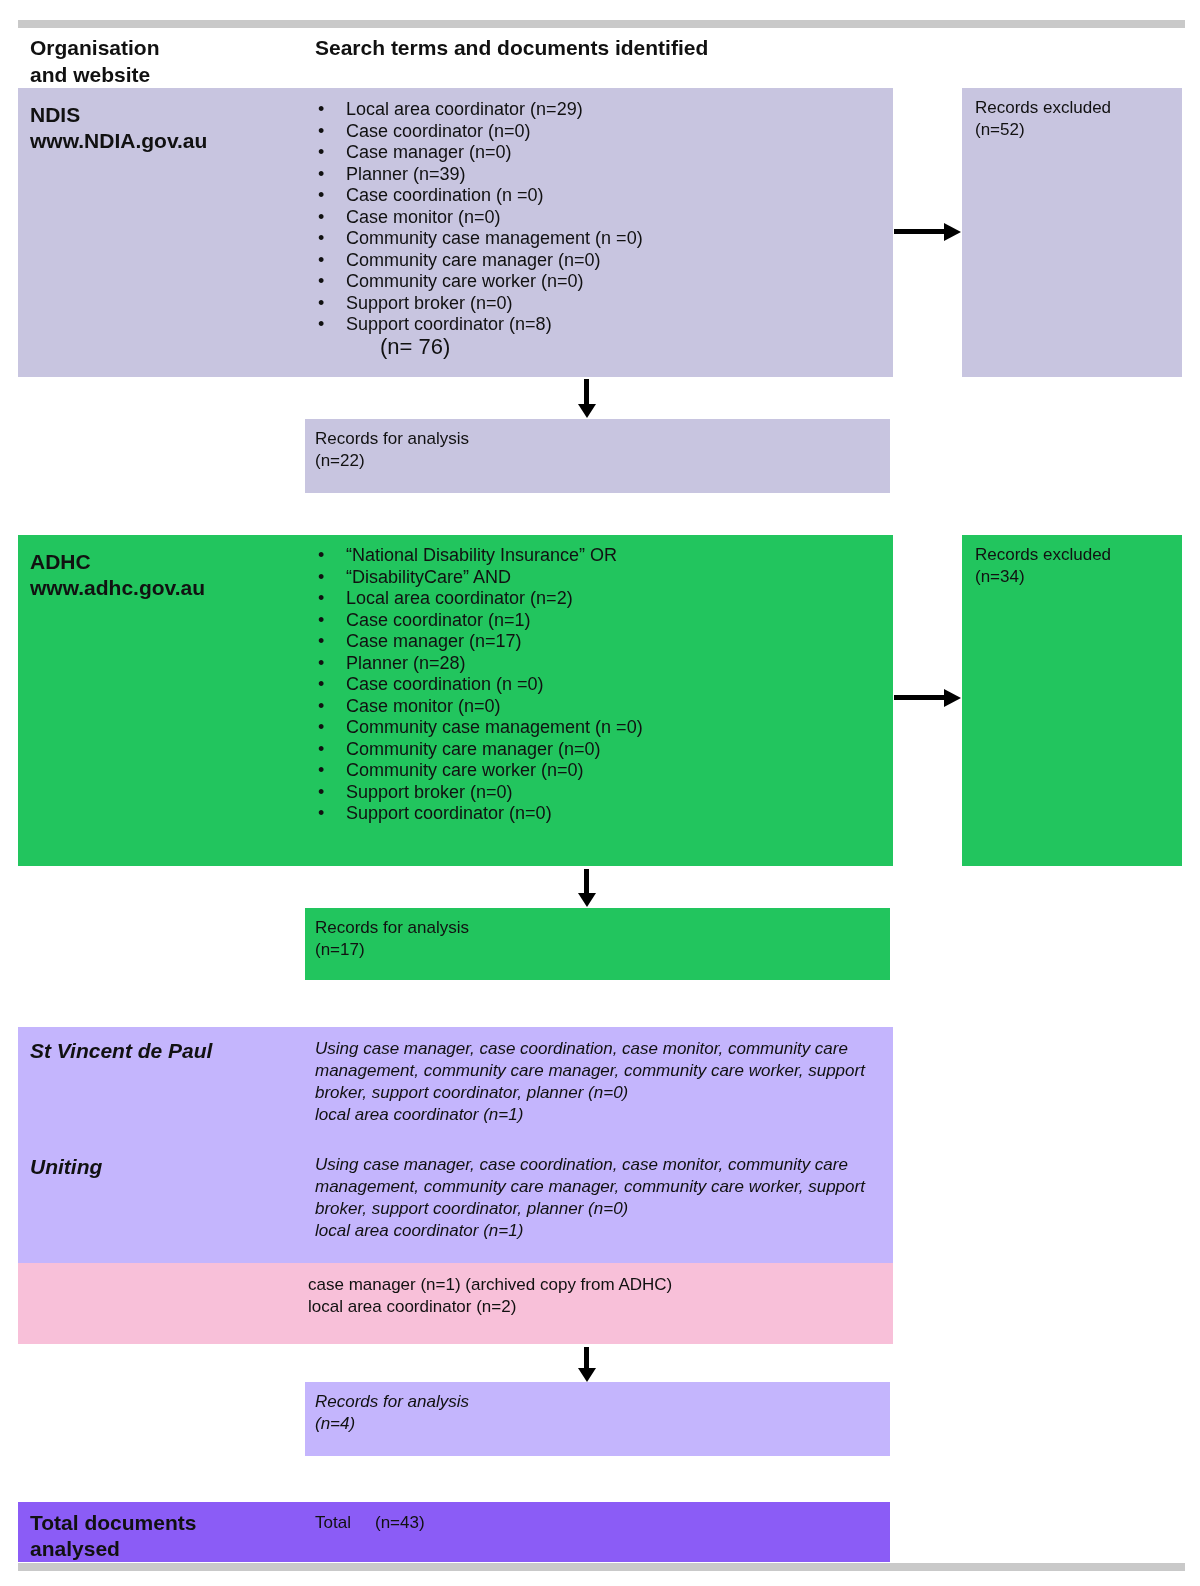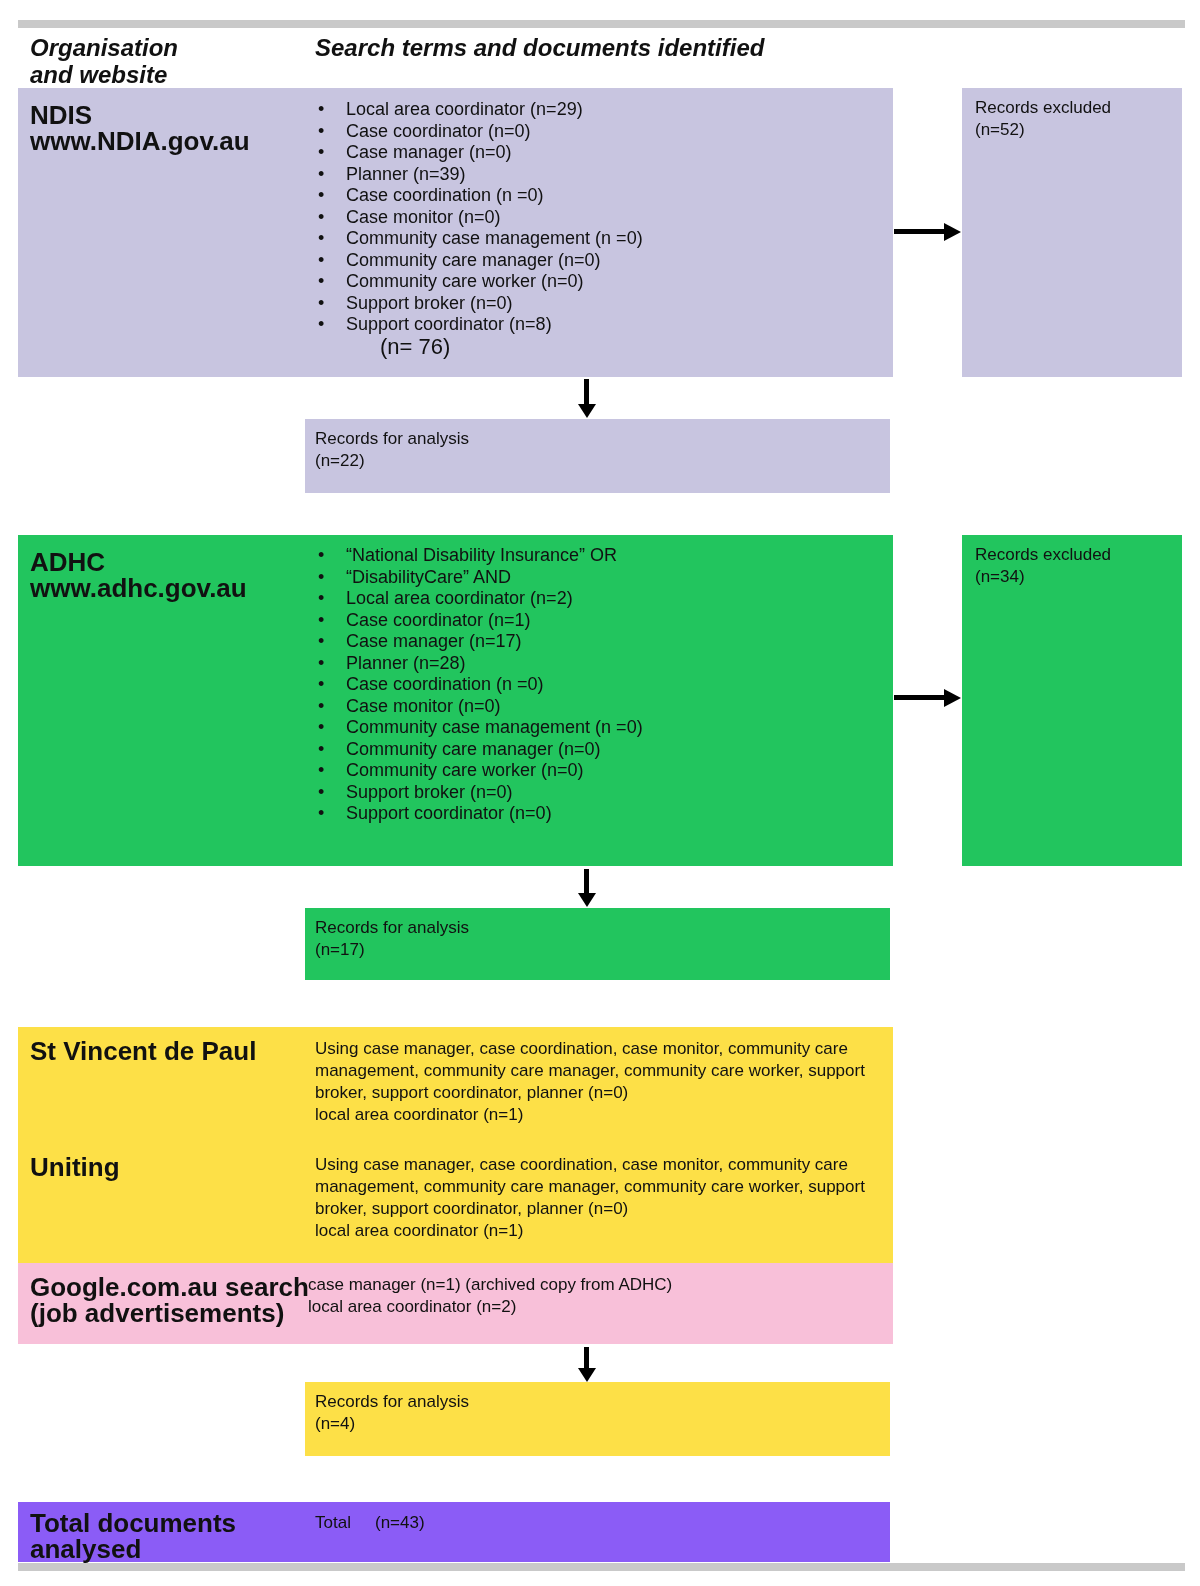--- a/index.html
+++ b/index.html
@@ -2,28 +2,28 @@
 <html><head>
 <meta charset="utf-8">
 <style>
   html,body { margin:0; padding:0; background:#ffffff; }
   .page {
     position:relative; width:1200px; height:1586px;
     font-family:"Liberation Sans","DejaVu Sans",sans-serif;
     color:#111111; background:#ffffff; overflow:hidden;
   }
   .bar { position:absolute; background:#c9c9c9; height:8px; }
-  .hdr { position:absolute; font-weight:bold; font-size:24px; line-height:27px; white-space:pre-line;font-style:italic; }
+  .hdr { position:absolute; font-weight:bold; font-size:21px; line-height:27px; white-space:pre-line; }
   .box { position:absolute; }
   .purple { background:#c8c5e0; }
   .green  { background:#22c55e; }
-  .lightpink { background:#fde047; }
+  .lightpink { background:#c4b5fd;font-style:italic; }
   .darkpink  { background:#f8c0d9; }
   .yellow { background:#8b5cf6; }
-  .org { position:absolute; font-weight:bold; font-size:26px; line-height:26px; white-space:pre-line; }
+  .org { position:absolute; font-weight:bold; font-size:21px; line-height:26px; white-space:pre-line; }
   .bullets { position:absolute; list-style:none; margin:0; padding:0; font-size:18px; line-height:21.5px; }
   .bullets li { display:flex; }
   .blt { width:28px; flex:0 0 28px; }
   .subtotal { margin-left:62px; font-size:22px; line-height:21.5px; }
   .note { position:absolute; font-size:17px; line-height:22px; white-space:pre-line; }
   .body-txt { position:absolute; font-size:17px; line-height:22px; white-space:pre-line; }
   .shaft-v { position:absolute; width:5px; background:#000; }
   .shaft-h { position:absolute; height:5px; background:#000; }
   .head-down { position:absolute; width:0; height:0;
     border-left:9px solid transparent; border-right:9px solid transparent; border-top:14px solid #000; }
@@ -189,22 +189,20 @@
   <div class="box lightpink" style="left:18px; top:1027px; width:875px; height:236px;">
     <div class="org" style="left:12px; top:11px; width:270px;">St Vincent de Paul</div>
     <div class="body-txt" style="left:297px; top:11px; width:565px;">Using case manager, case coordination, case monitor, community care management, community care manager, community care worker, support broker, support coordinator, planner (n=0)
 local area coordinator (n=1)</div>
     <div class="org" style="left:12px; top:127px; width:270px;">Uniting</div>
     <div class="body-txt" style="left:297px; top:127px; width:565px;">Using case manager, case coordination, case monitor, community care management, community care manager, community care worker, support broker, support coordinator, planner (n=0)
 local area coordinator (n=1)</div>
   </div>
 
   <div class="box darkpink" style="left:18px; top:1263px; width:875px; height:81px;">
-    <div class="org" style="left:12px; top:11px; width:280px;">Google.com.au search
-(job advertisements)</div>
     <div class="body-txt" style="left:290px; top:11px; width:565px;">case manager (n=1) (archived copy from ADHC)
 local area coordinator (n=2)</div>
   </div>
 
   <div class="shaft-v" style="left:584px; top:1347px; height:22px;"></div>
   <div class="head-down" style="left:578px; top:1368px;"></div>
 
   <div class="box lightpink" style="left:305px; top:1382px; width:585px; height:74px;">
     <div class="note" style="left:10px; top:9px; width:400px;">Records for analysis
 (n=4)</div>

